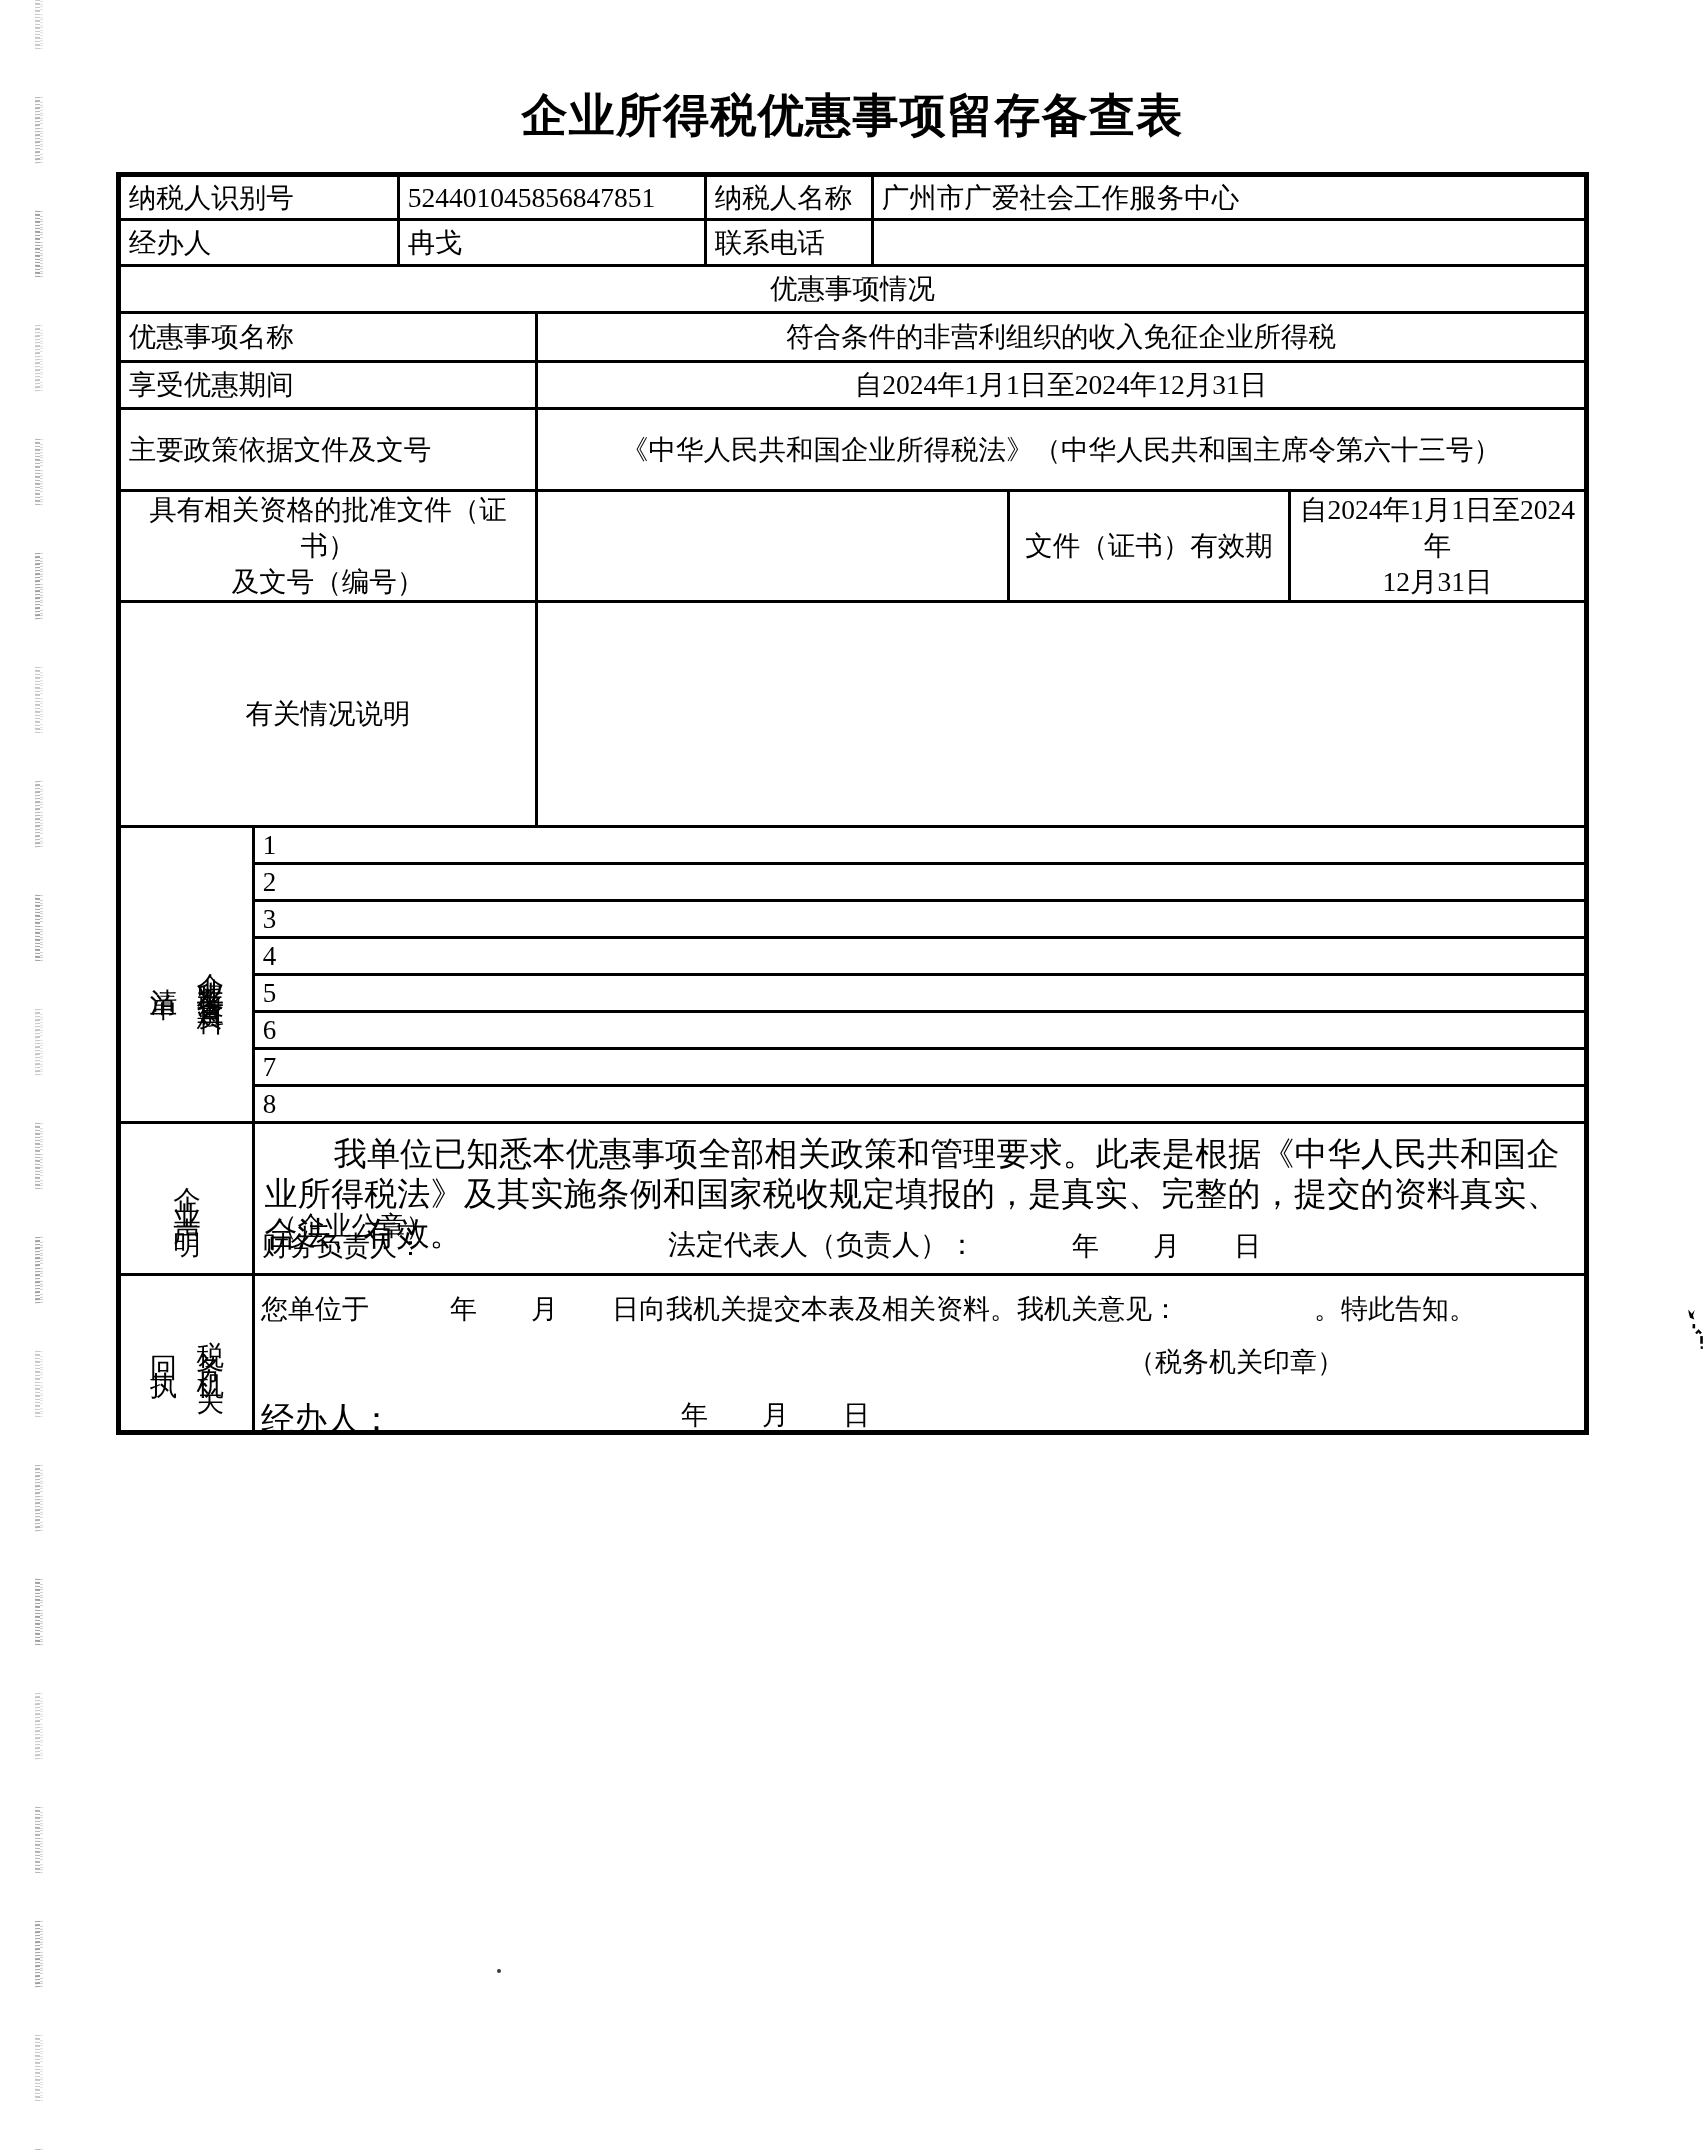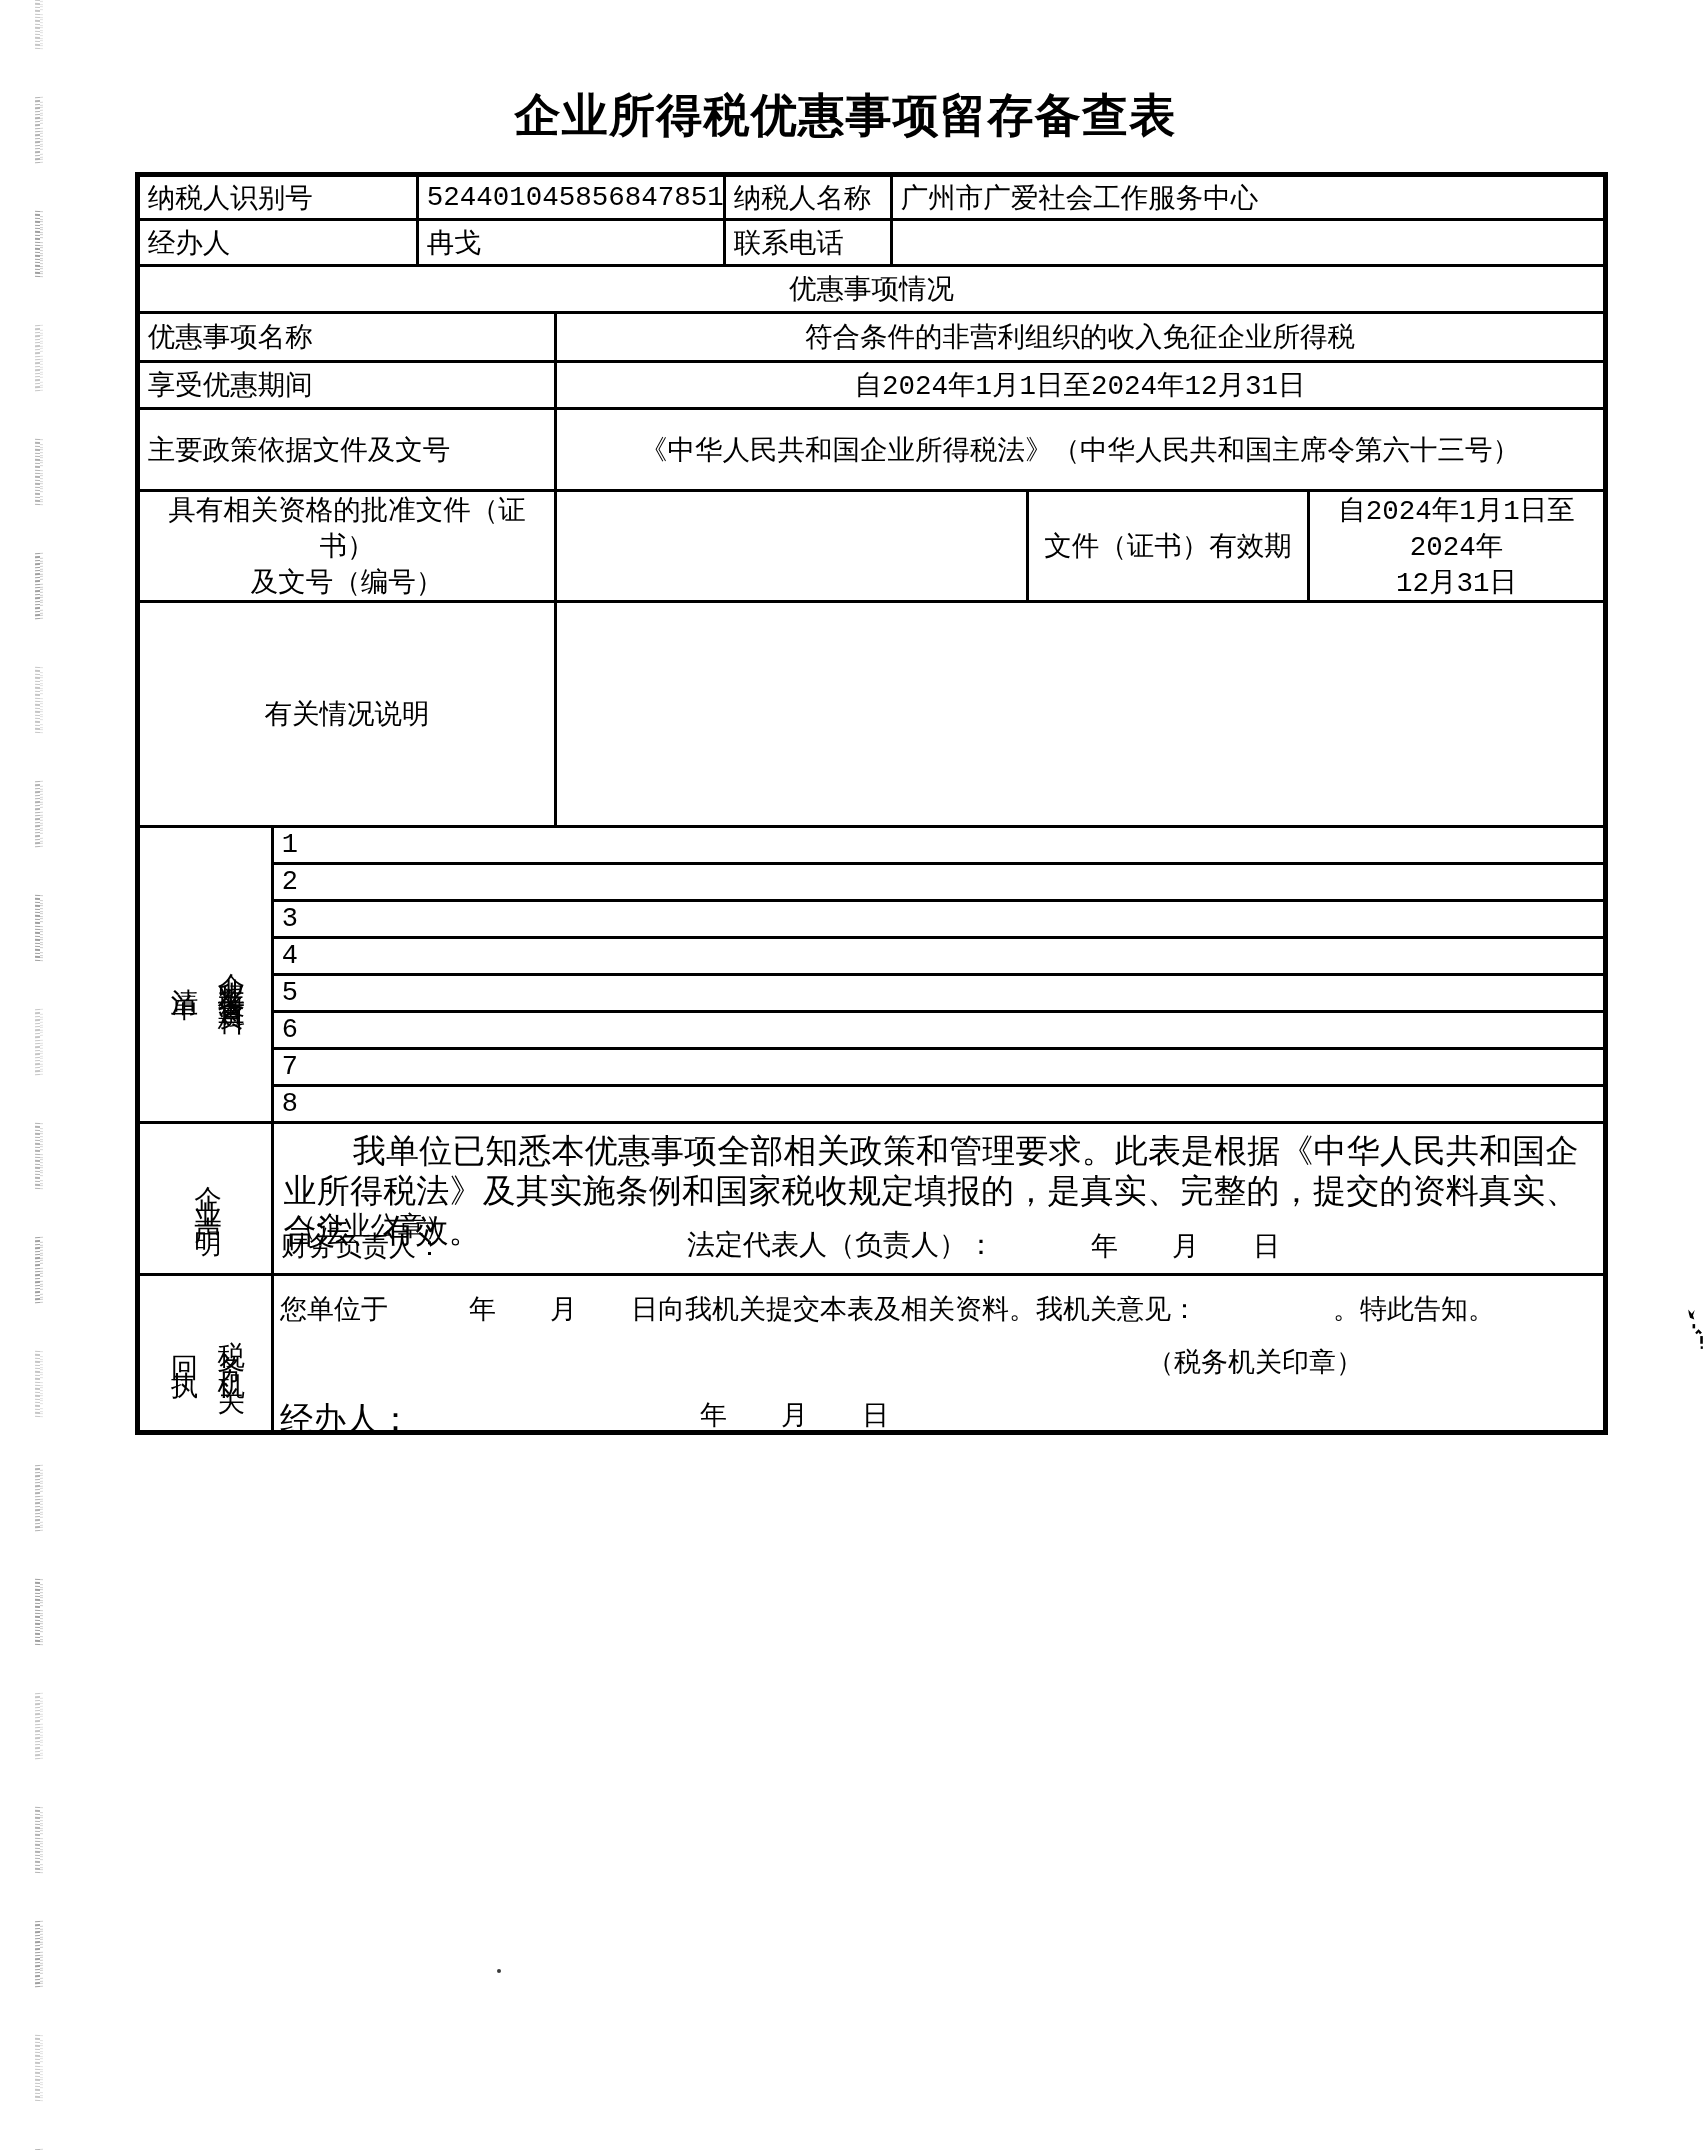--- a/index.html
+++ b/index.html
@@ -7,36 +7,35 @@
     position:relative;
     width:1708px;
     height:2415px;
     background:#ffffff;
     overflow:hidden;
     font-family:"Liberation Serif","DejaVu Serif",serif;
     color:#000;
   }
   
   .doc-title{
-    position:absolute; top:85px; left:111px; width:1469px;
+    position:absolute; top:85px; left:118px; width:1469px;
     text-align:center; font-size:46px; font-weight:bold; letter-spacing:1.3px;
     margin:0;
   }
   .doc-subtitle{
     position:absolute; top:142px; left:123px; width:1469px;
     text-align:center; font-size:24.5px; letter-spacing:0.9px;
   }
   
   table.form{
-    position:absolute; left:135px; top:172px;
+    position:absolute; left:116px; top:172px;
     width:1469px; height:1228px;
     border-collapse:collapse; table-layout:fixed;
     border:5.2px solid #000;
     font-size:27.5px;
-    font-family:Liberation Mono, monospace;
   }
   table.form td{
     border-style:solid; border-color:#000;
     border-width:3.9px 3px;
     padding:0 7.7px;
     vertical-align:middle;
     overflow:hidden;
   }
   td.lbl{ text-align:left; }
   td.ctr{ text-align:center; }

